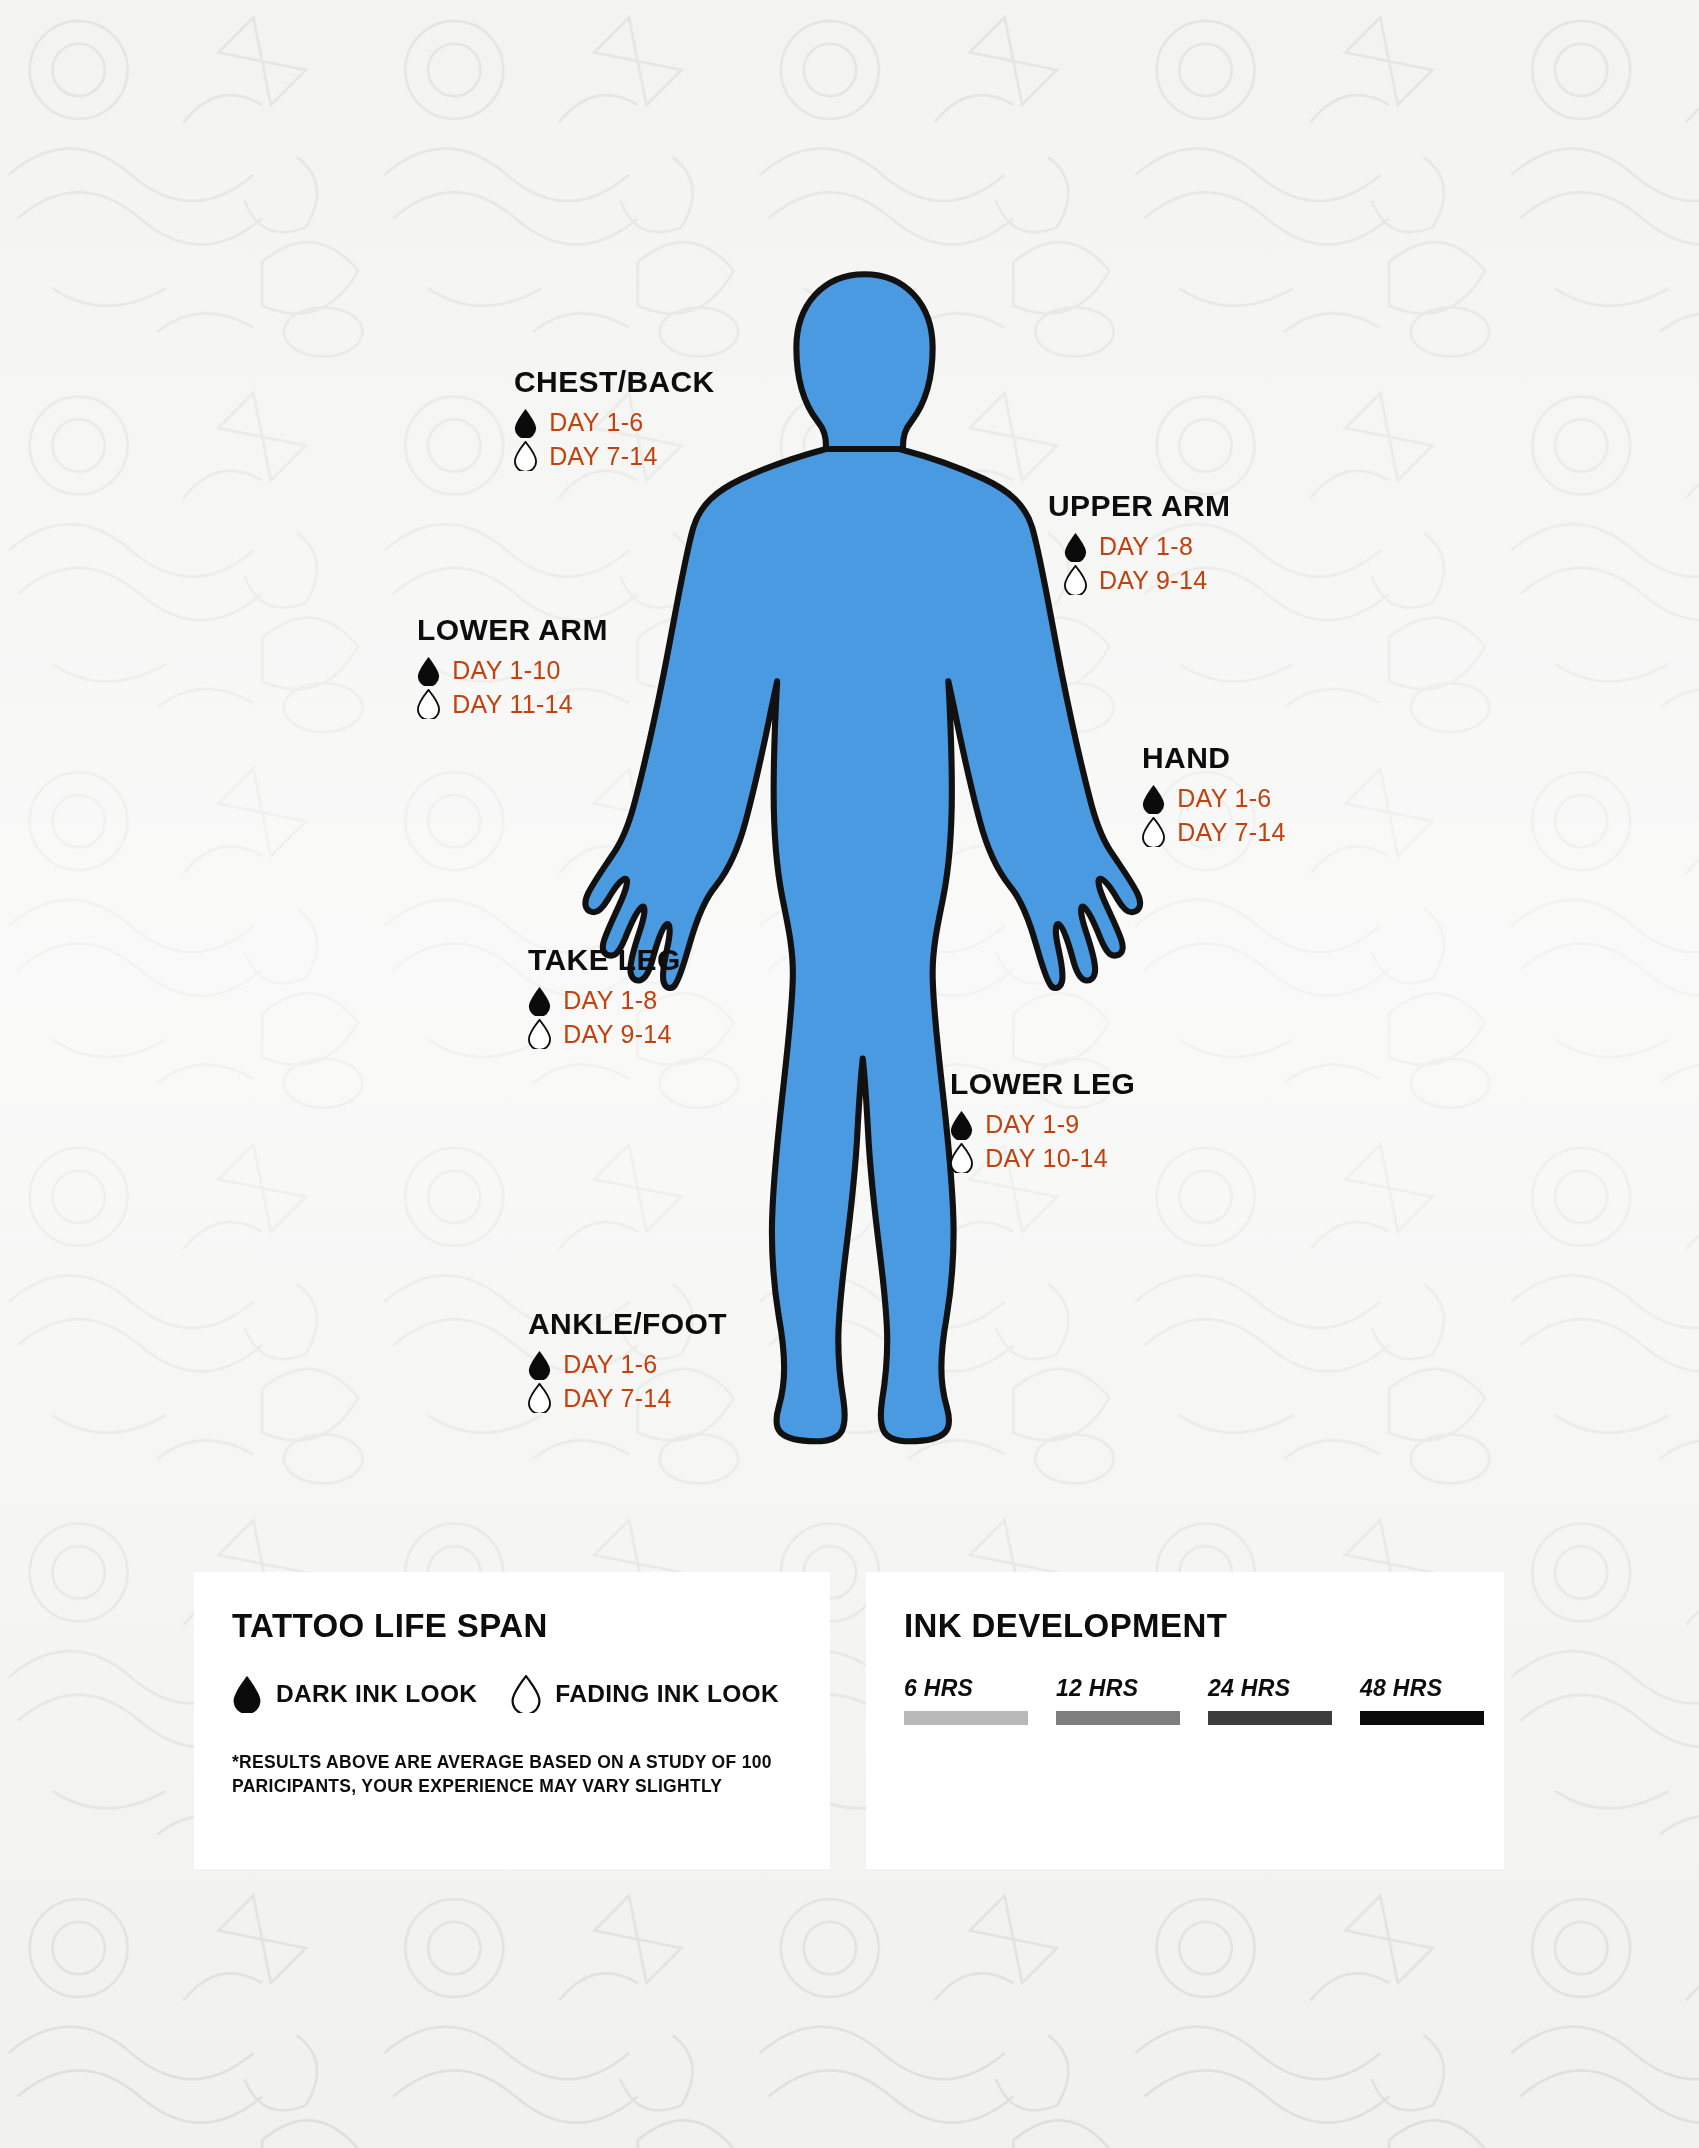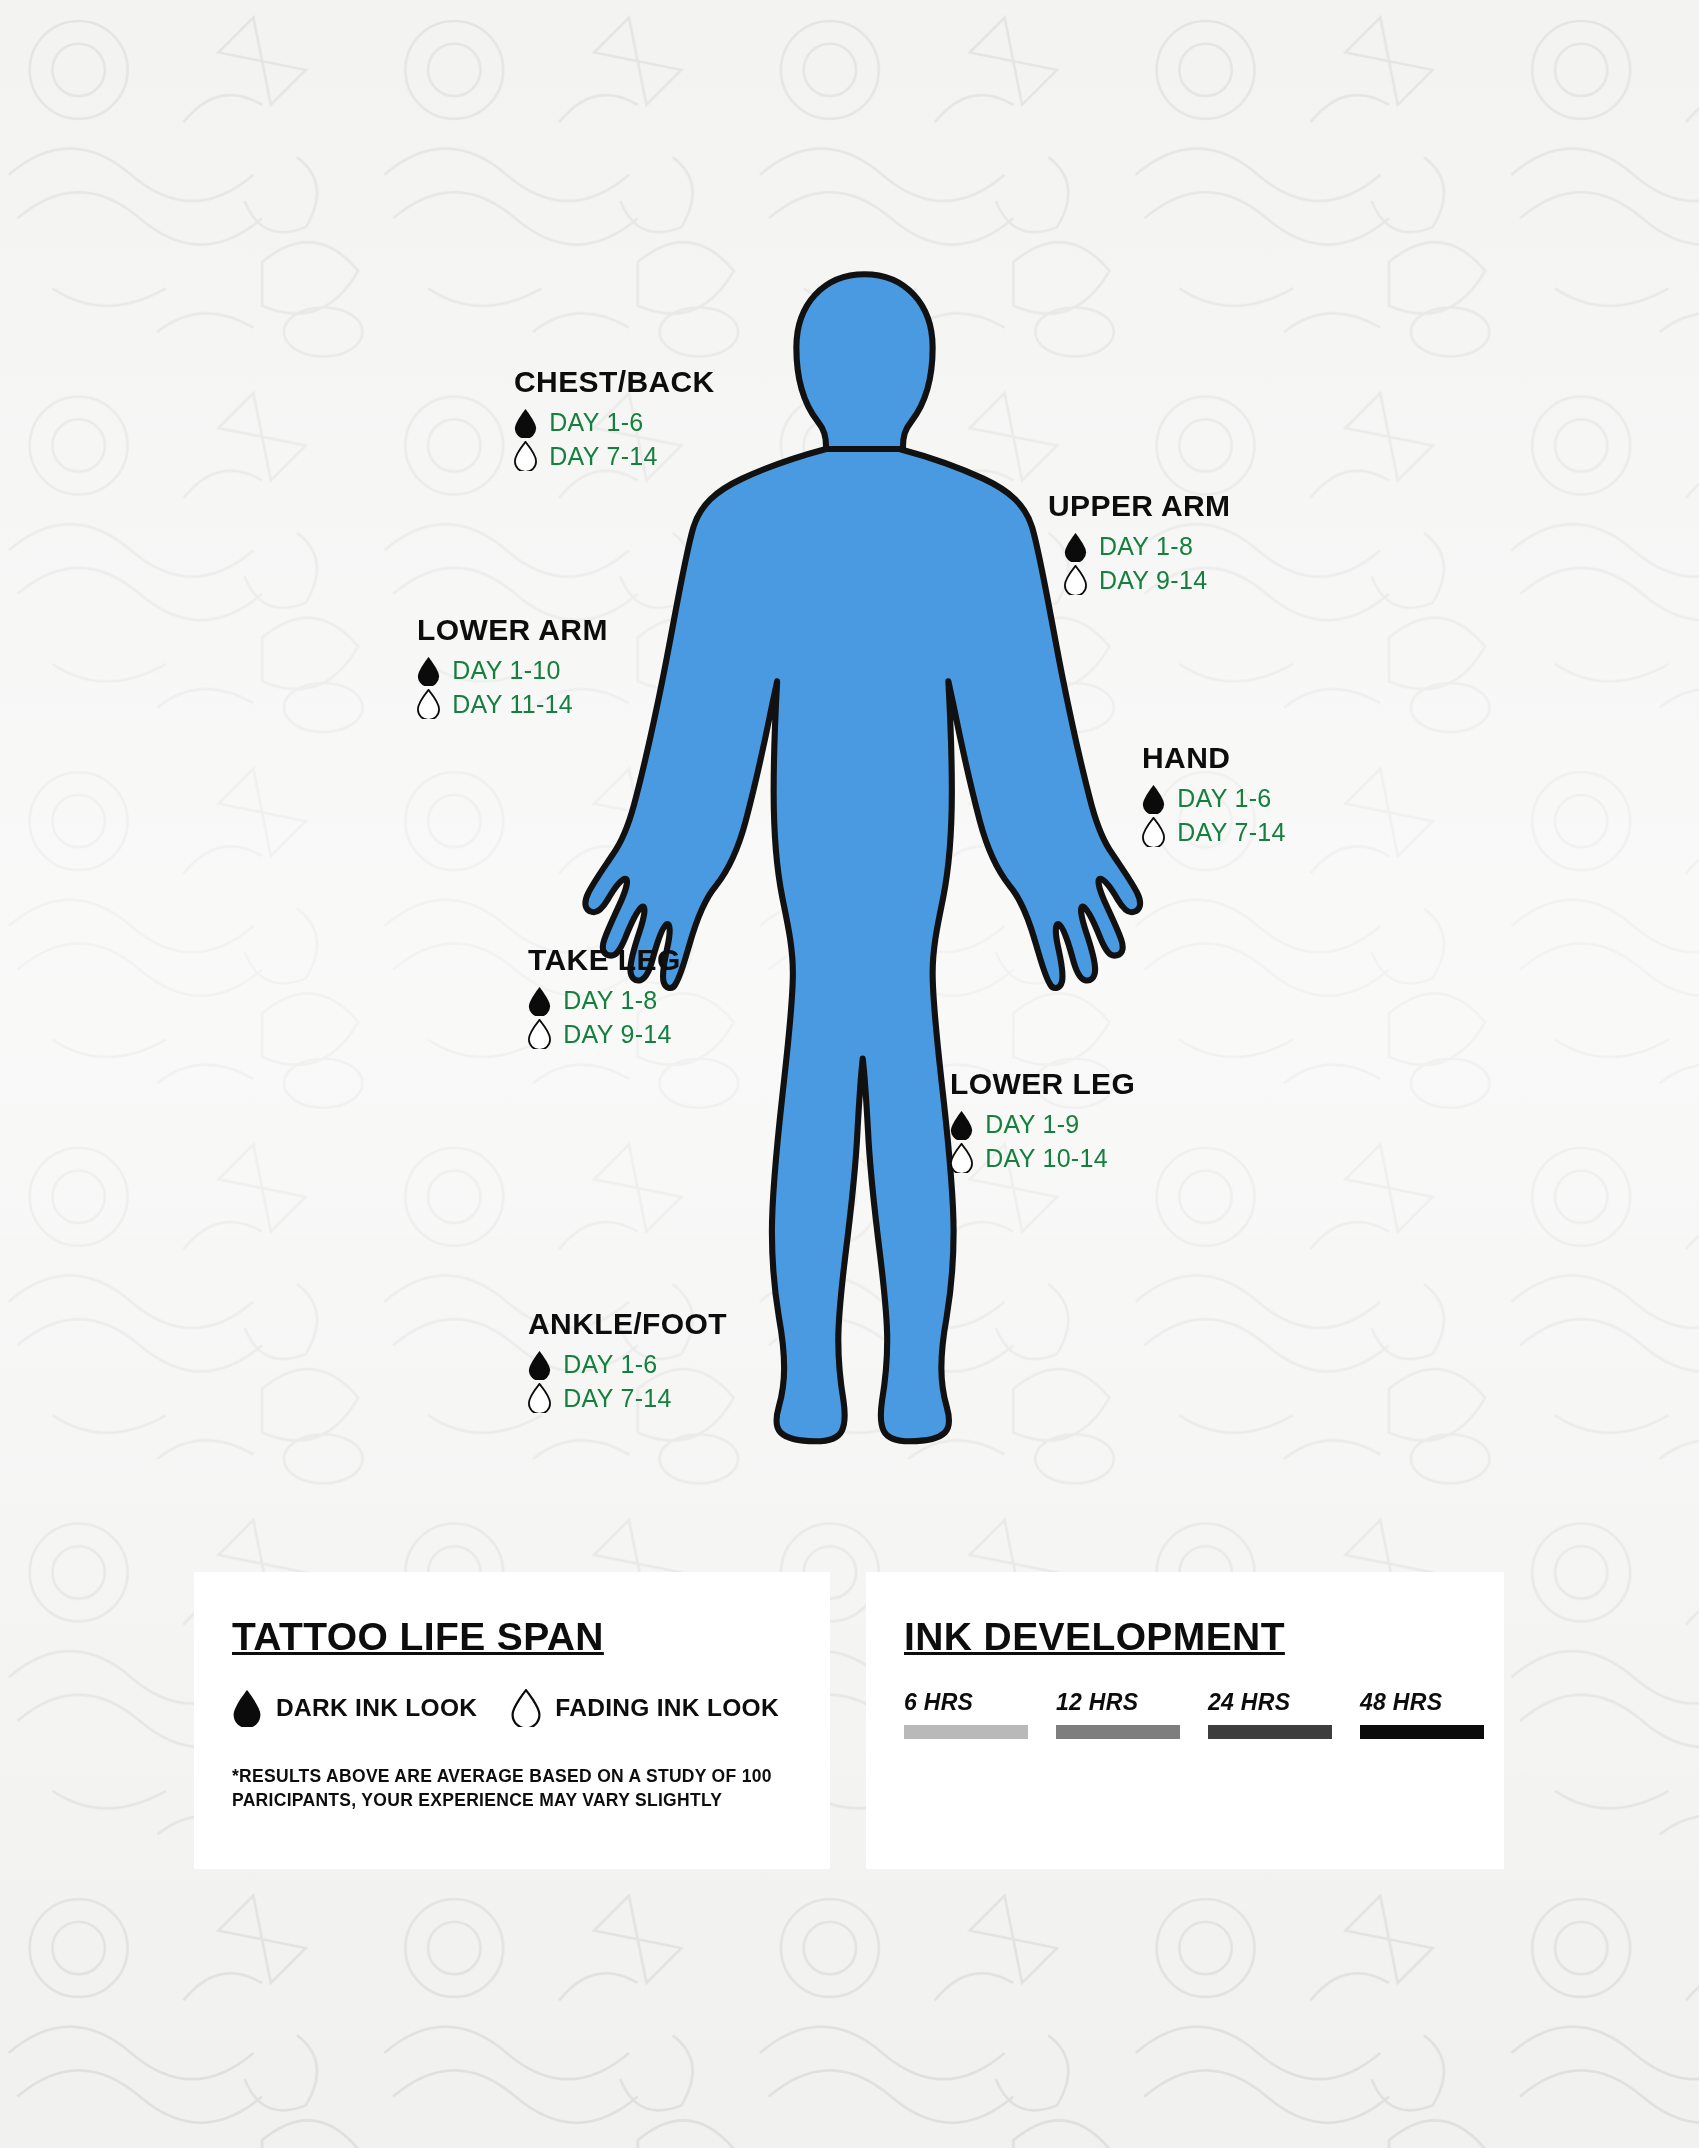--- a/index.html
+++ b/index.html
@@ -61,21 +61,21 @@
   .callout .row {
     display: flex;
     align-items: center;
     gap: 12.2px;
     margin-bottom: 3.5px;
     white-space: nowrap;
   }
   .callout .row .lbl {
     font-size: 25px;
     letter-spacing: 0.3px;
-    color: #15803d;
+    color: #c2410c;
   }
 
   
   .drop {
     width: 23px;
     height: 30px;
     flex: 0 0 auto;
     display: inline-block;
   }
   .drop svg { display: block; width: 100%; height: 100%; }
@@ -101,26 +101,25 @@
     padding: 31px 38px;
   }
   #panel-ink {
     left: 866px;
     top: 0;
     width: 638px;
     height: 297px;
     padding: 31px 38px;
   }
   .panel-title {
-    font-size: 39px;
+    font-size: 33px;
     font-weight: bold;
     letter-spacing: 0.4px;
     color: #0d0d0d;
-    margin: 12px 0 30px 0;
-    text-decoration: underline;
+    margin: 4px 0 30px 0;
   }
   .legend-row {
     display: flex;
     align-items: center;
     gap: 2px;
   }
   .legend-item {
     display: flex;
     align-items: center;
     gap: 14px;

